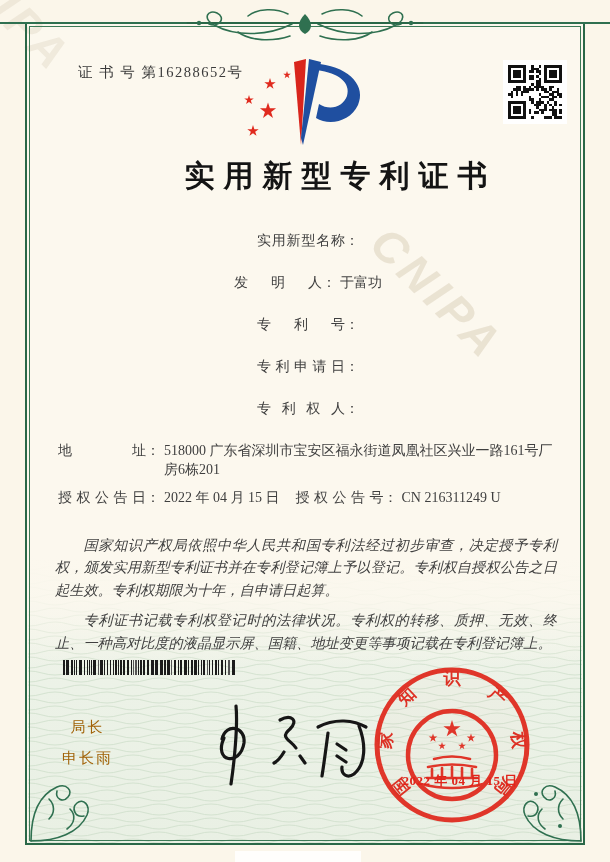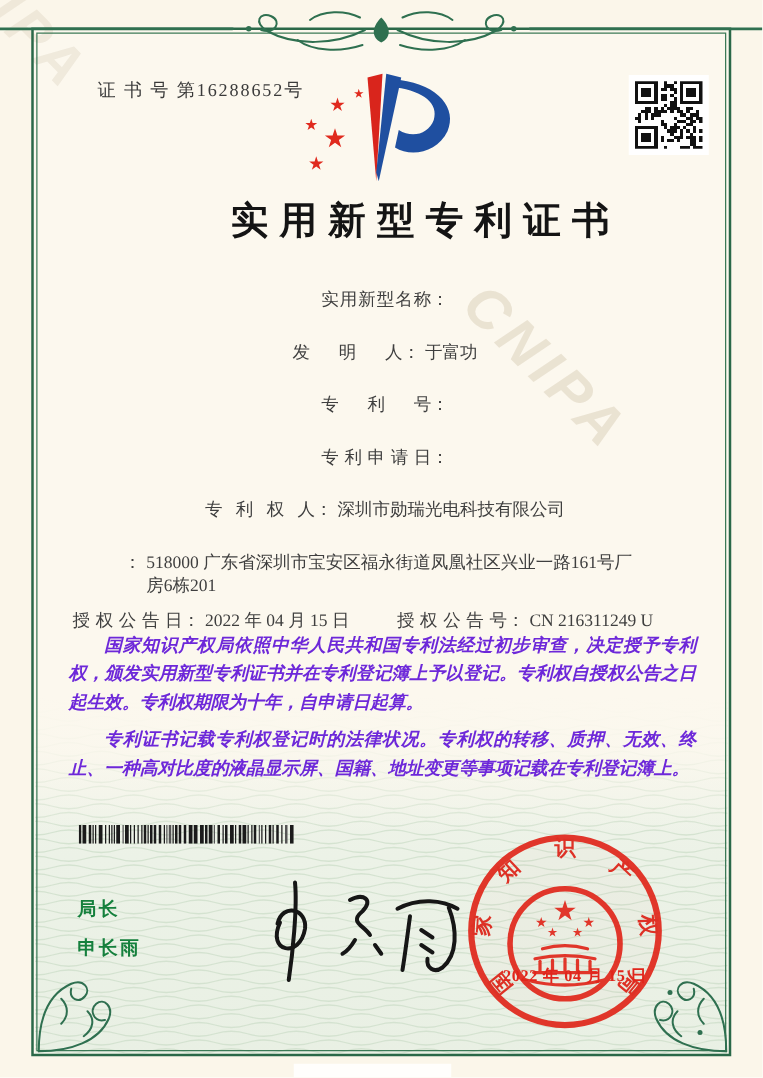--- a/index.html
+++ b/index.html
@@ -32,26 +32,26 @@
       display:flex;align-items:center;justify-content:center;}
   .title{position:absolute;left:0;top:156px;width:100%;text-align:center;z-index:2;
     font-size:30px;font-weight:600;color:#141414;letter-spacing:9px;text-indent:9px;padding-left:31px;}
   .fields{position:absolute;left:58px;top:231px;width:500px;z-index:2;font-size:14px;color:#3f3f3f;}
   .frow{display:flex;line-height:20px;margin-bottom:22px;justify-content:center;}
   .flabel{width:88px;text-align:justify;text-align-last:justify;flex:none;}
   .fcolon{flex:none;}
   .fvalue{margin-left:4px;max-width:400px;line-height:19px;}
   .frow-addr{margin-bottom:9px;}
   .grant-row{display:flex;line-height:20px;}
-  .grant-group2{margin-left:38px;display:flex;}
-  .paras{position:absolute;left:55px;top:506px;width:502px;z-index:2;
-    font-size:14.2px;line-height:1.58;color:#6d28d9;font-style:italic;text-align:justify;font-weight:bold;}
+  .grant-group2{margin-left:16px;display:flex;}
+  .paras{position:absolute;left:55px;top:534px;width:502px;z-index:2;
+    font-size:14.2px;line-height:1.58;color:#404040;font-style:italic;text-align:justify;}
   .paras p{margin:0 0 8px 0;text-indent:2em;}
   .barcode{position:absolute;left:63px;top:660px;width:172px;height:15px;z-index:2;}
-  .director{position:absolute;left:62px;top:718px;z-index:2;font-size:15px;color:#15803d;font-weight:700;}
+  .director{position:absolute;left:62px;top:718px;z-index:2;font-size:15px;color:#a16207;font-weight:400;text-align:center;}
   .director div{margin-bottom:12px;letter-spacing:2px;}
   .signature{position:absolute;left:196px;top:696px;z-index:3;}
   .seal{position:absolute;left:368px;top:661px;z-index:3;opacity:0.93;}
   .seal-date{position:absolute;left:385px;top:772px;width:150px;text-align:center;z-index:4;
     font-size:13px;font-weight:bold;color:#e1251b;letter-spacing:0.5px;}
   .footer{position:absolute;left:0;top:823px;width:100%;text-align:center;z-index:2;
     font-size:12.5px;color:#333;letter-spacing:1px;}
   .ornament{position:absolute;left:0;top:6px;z-index:7;pointer-events:none;}
   .flourish{position:absolute;z-index:6;pointer-events:none;}
   .flourish-r{left:511px;top:771px;}
@@ -405,23 +405,23 @@
       <span class="flabel">专利号</span>
         <span class="fcolon">：</span>
     </div>
     <div class="frow">
       <span class="flabel">专利申请日</span>
         <span class="fcolon">：</span>
     </div>
     <div class="frow">
       <span class="flabel">专利权人</span>
         <span class="fcolon">：</span>
-      <span class="fvalue">深圳市勋瑞光电科技有限公司</span>
     </div>
     <div class="frow frow-addr">
+      <span class="flabel">地址</span>
         <span class="fcolon">：</span>
       <span class="fvalue">518000 广东省深圳市宝安区福永街道凤凰社区兴业一路161号厂房6栋201</span>
     </div>
     <div class="grant-row">
       <span class="flabel">授权公告日</span>
         <span class="fcolon">：</span>
       <span class="fvalue">2022 年 04 月 15 日</span>
       <span class="grant-group2">
         <span class="flabel">授权公告号</span>
           <span class="fcolon">：</span>

